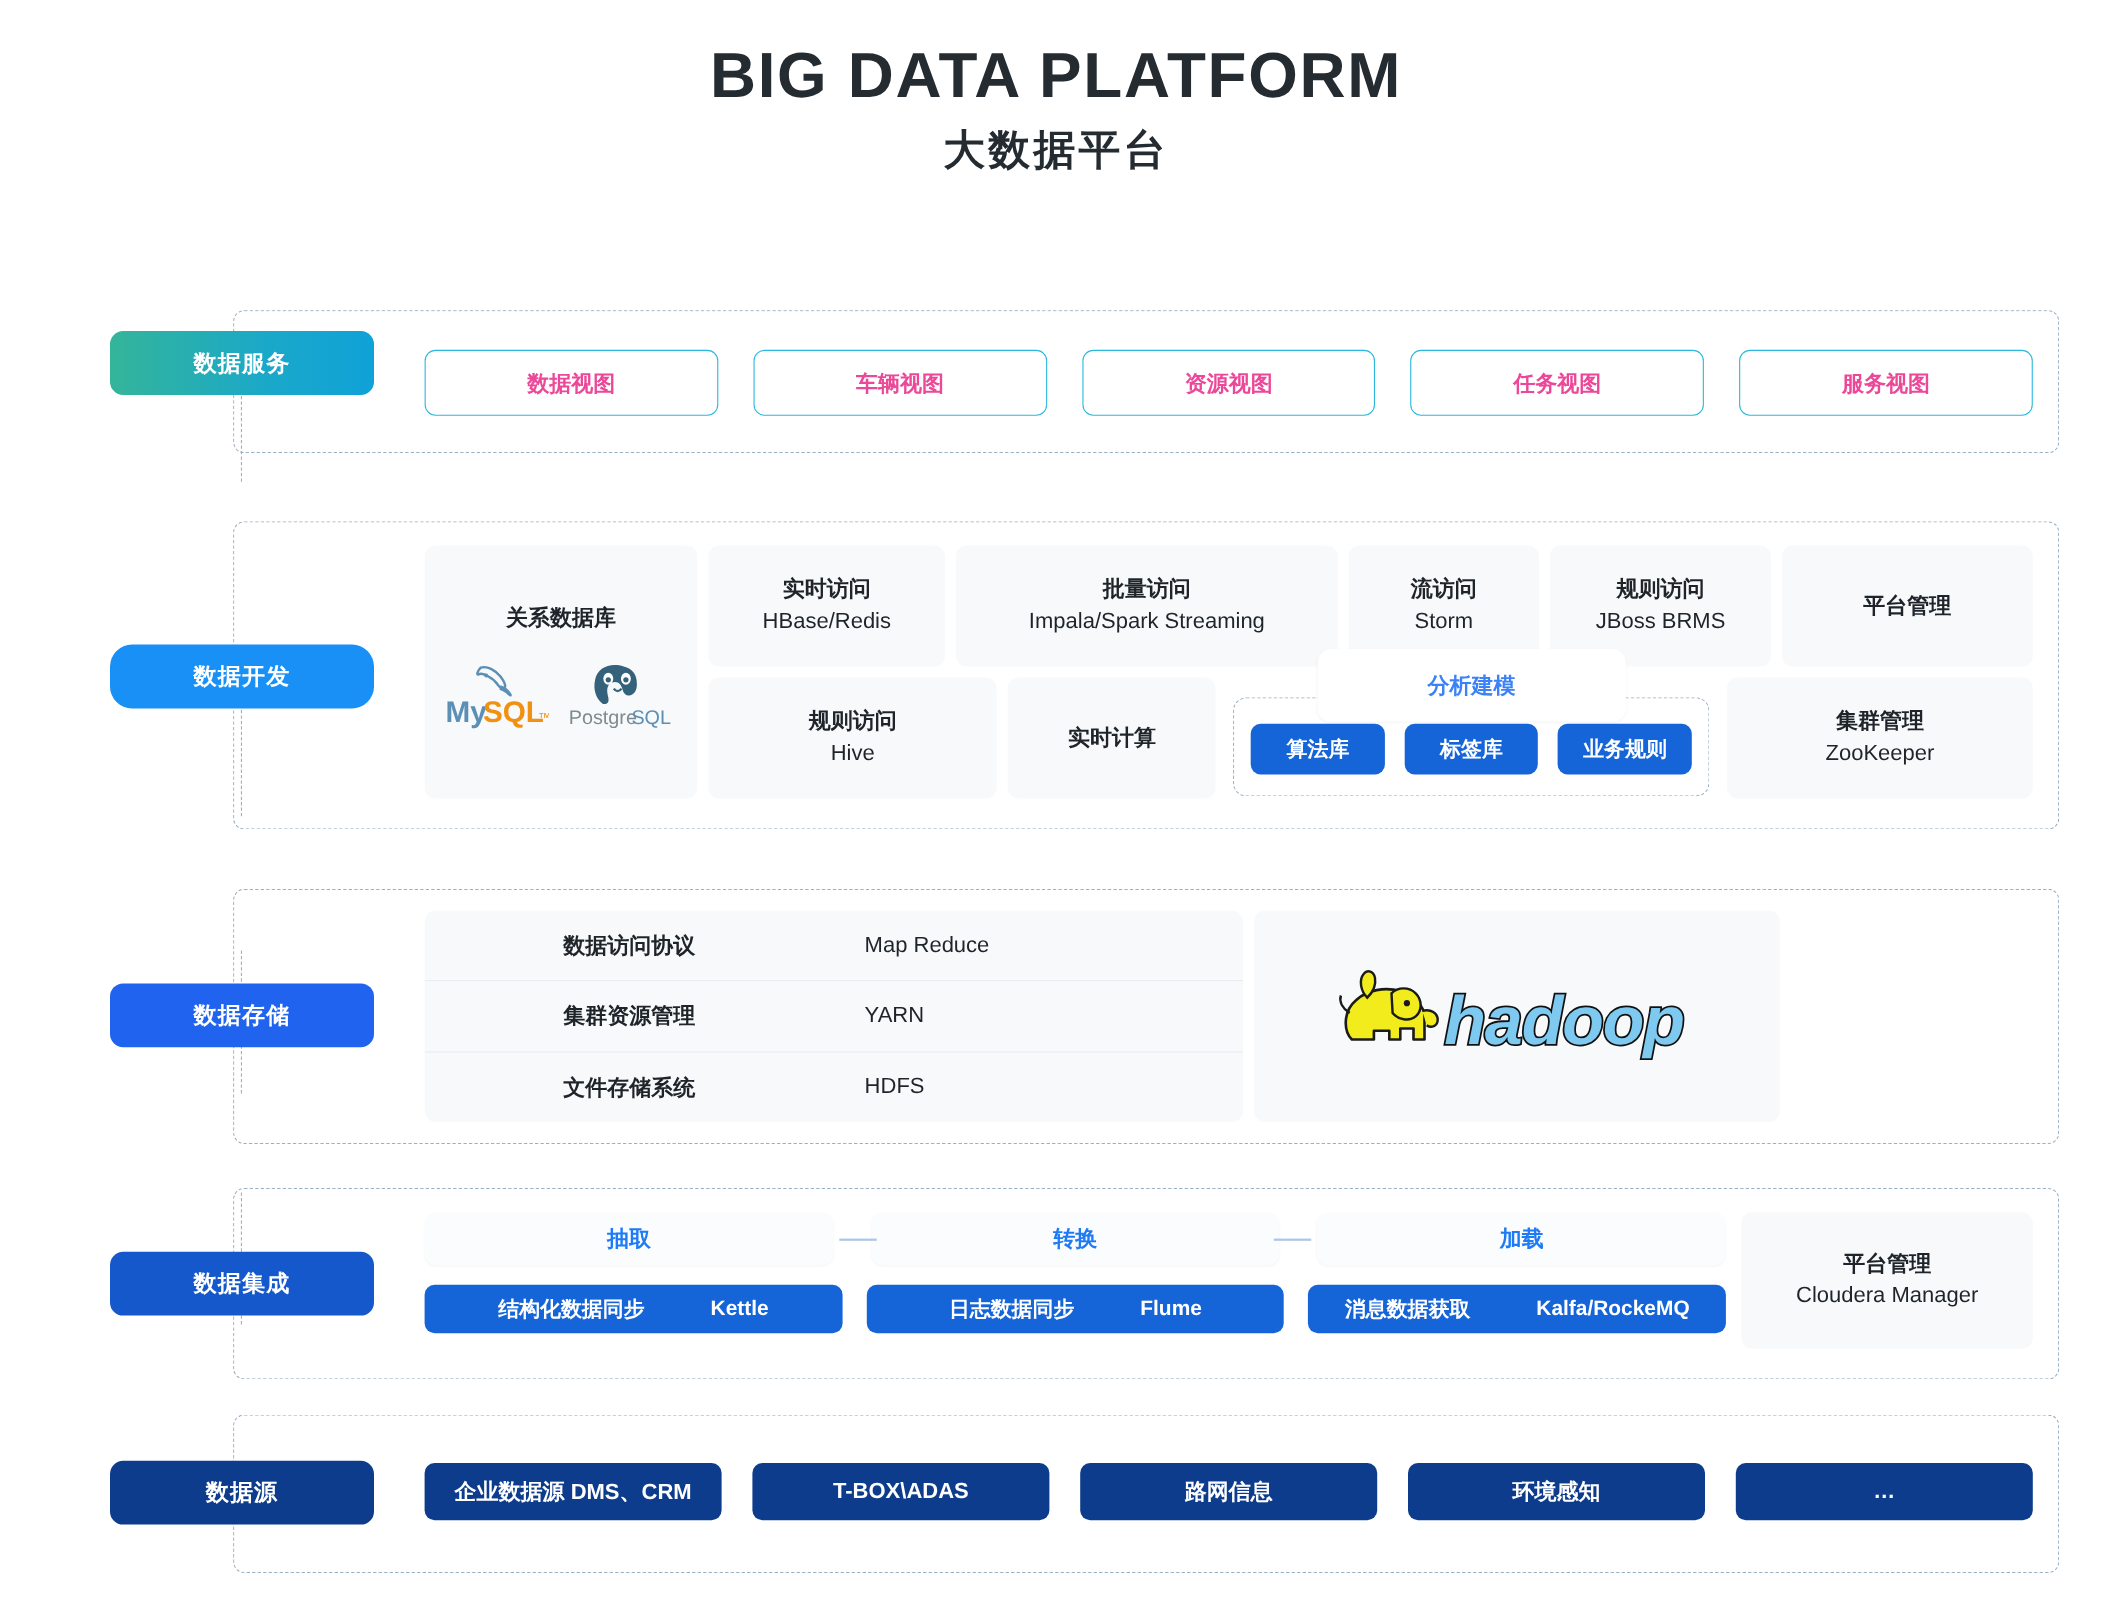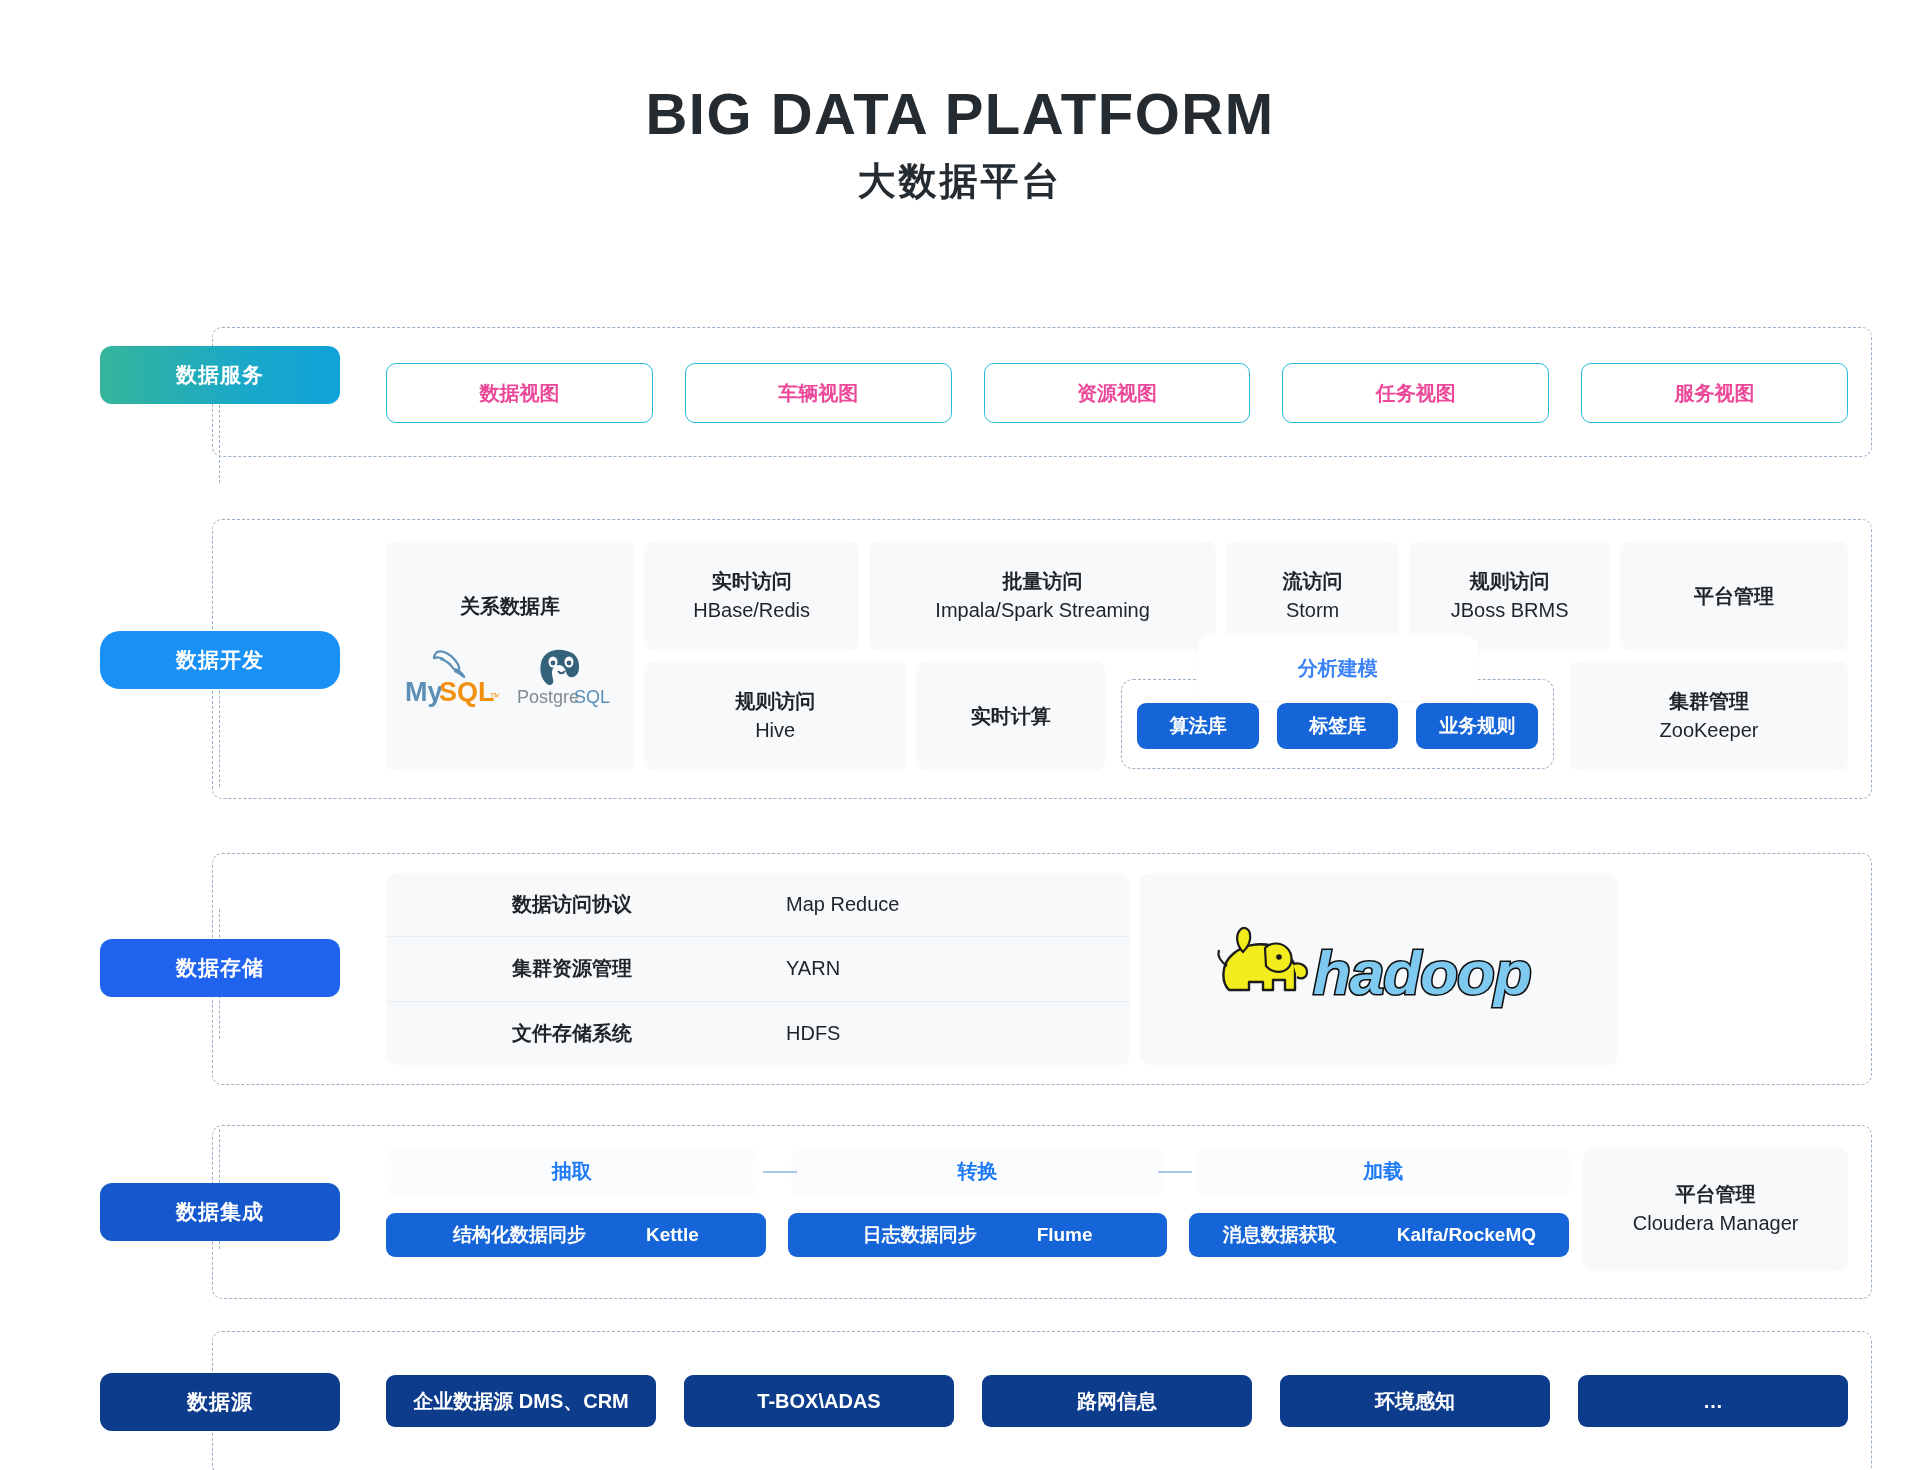--- a/index.html
+++ b/index.html
@@ -2,21 +2,21 @@
 <html><head>
 <meta charset="utf-8">
 <style>
   * { box-sizing: border-box; margin: 0; padding: 0; }
   html, body {
     width: 1920px; height: 1470px;
     background: #ffffff;
     font-family: "Liberation Sans", "DejaVu Sans", sans-serif;
     overflow: hidden;
   }
-  .page { position: relative; width: 1920px; height: 1049px; margin-top: 45px; }
+  .page { position: relative; width: 1920px; height: 1049px; }
 
   
   .title-block { width: 100%; text-align: center; padding-top: 36px; }
   .title-main {
     position: relative;
     display: inline-block;
     font-size: 58px;
     font-weight: 700;
     letter-spacing: 1.5px;
     color: #242b31;

